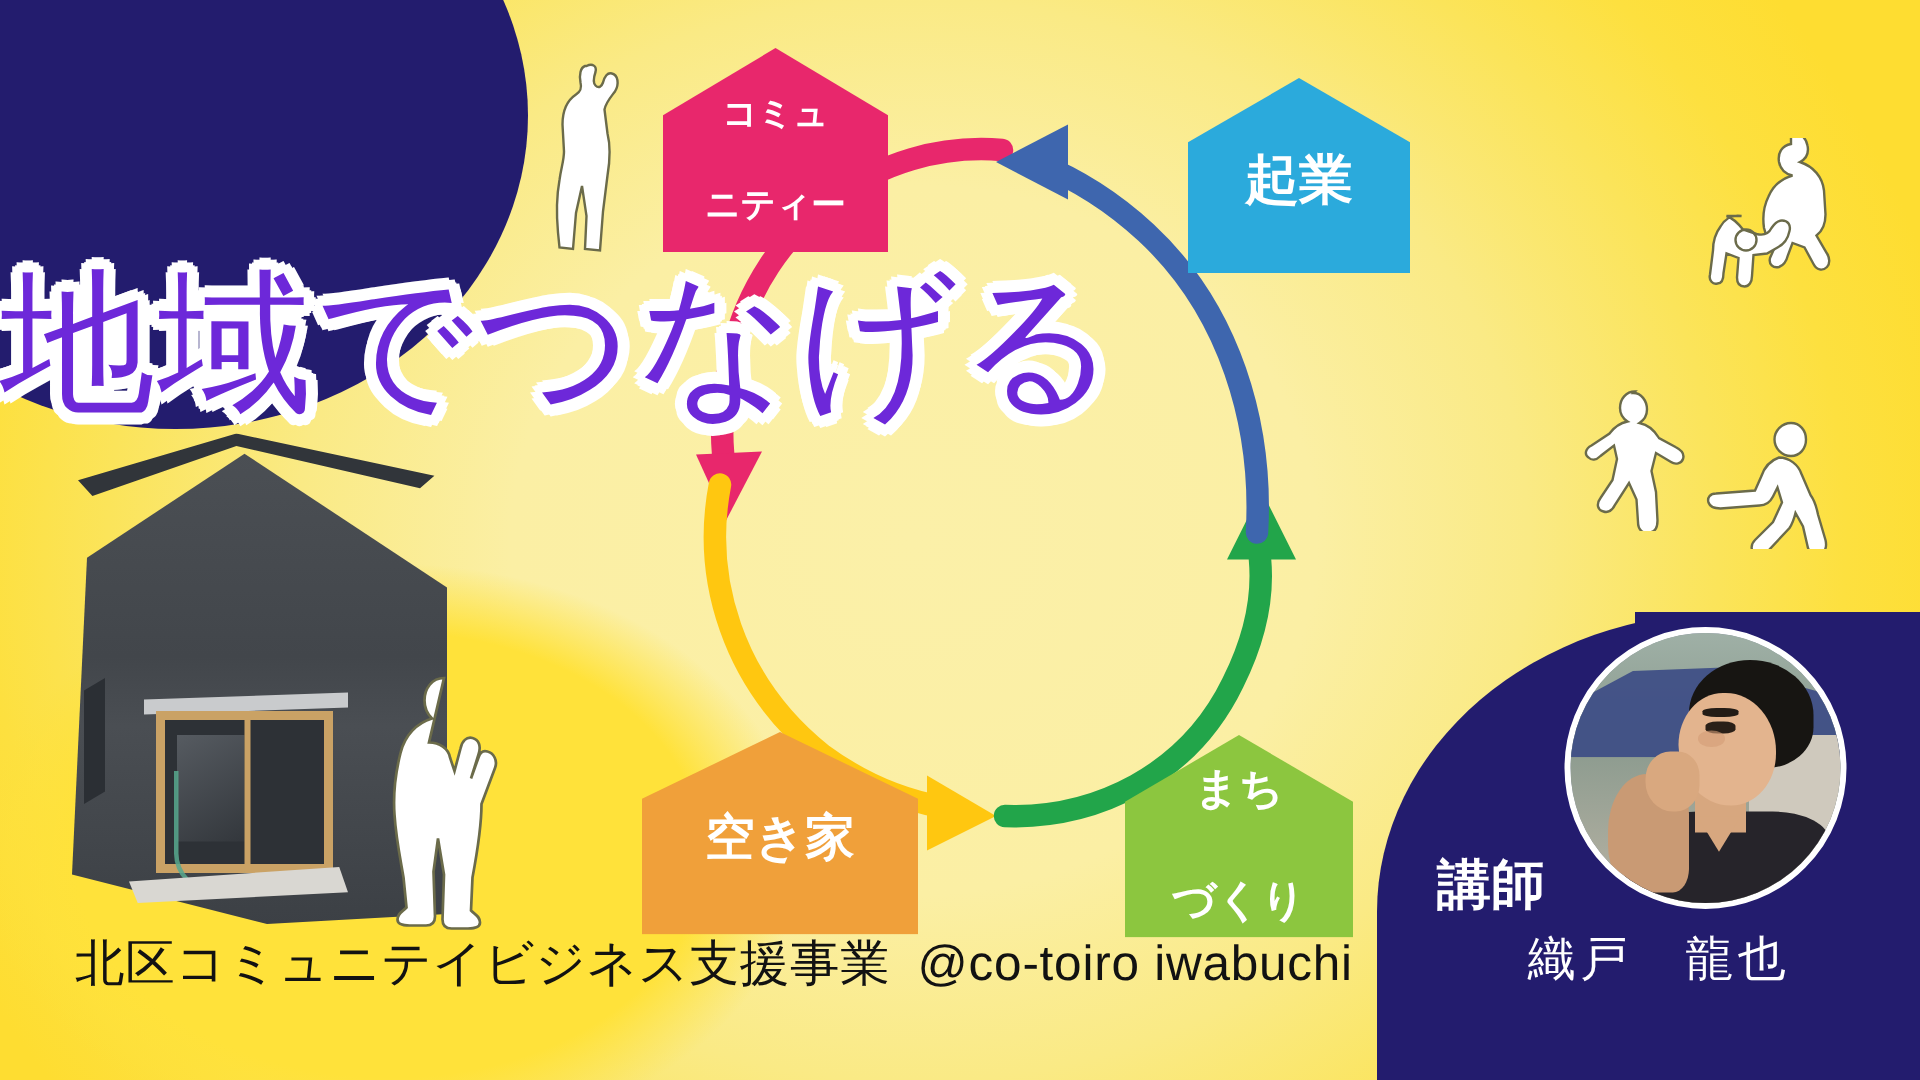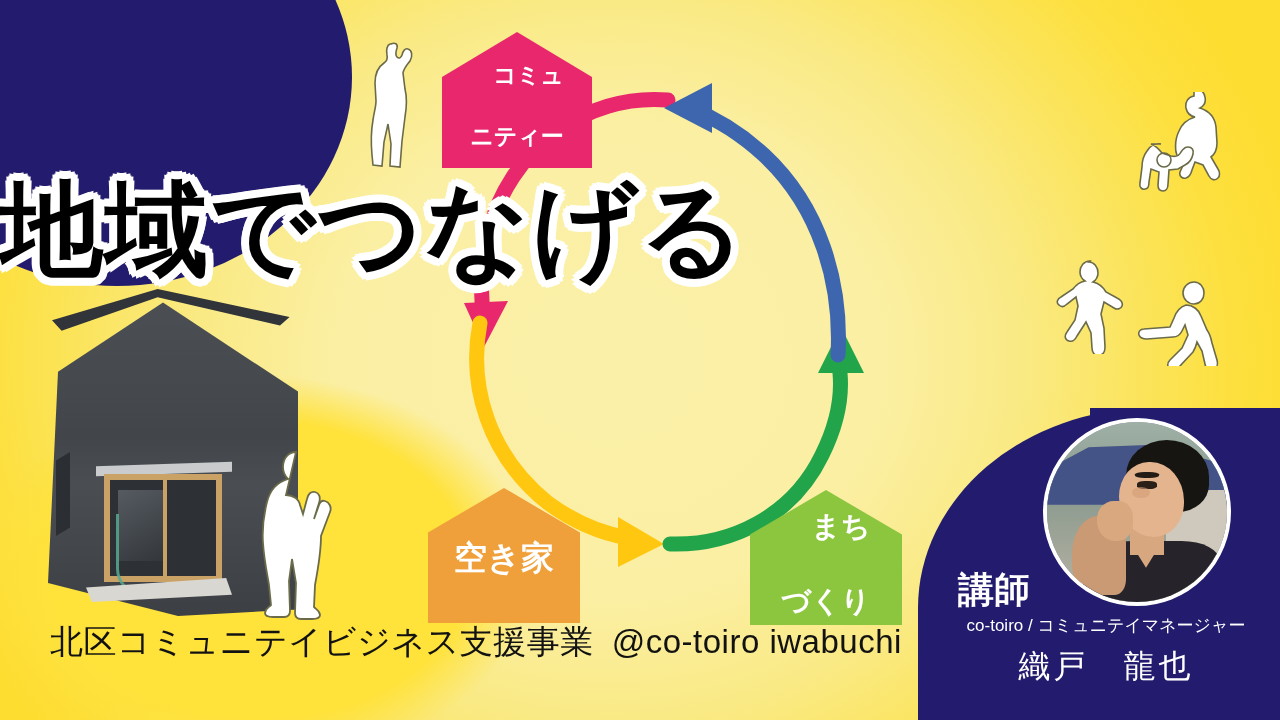--- a/index.html
+++ b/index.html
@@ -86,27 +86,27 @@
   .ring{position:absolute;left:380px;top:55px;width:540px;height:545px;}
   .ring svg{display:block;width:100%;height:100%;}
   
   .house{
     position:absolute;
     display:flex;align-items:center;justify-content:center;
     color:#fff;text-align:center;line-height:1.18;
     clip-path:polygon(50% 0,100% 33%,100% 100%,0 100%,0 33%);
     font-weight:700;
   }
-  .house span{display:block;padding-top:6px;text-align:right;}
+  .house span{display:block;padding-top:6px;}
   .h-community{left:442px;top:32px;width:150px;height:136px;background:#E8276C;font-size:23px;}
   .h-startup{left:792px;top:52px;width:148px;height:130px;background:#2BAADC;font-size:36px;}
-  .h-akiya{left:428px;top:488px;width:152px;height:135px;background:#F0A03A;font-size:33px;}
+  .h-akiya{left:428px;top:488px;width:184px;height:135px;background:#F0A03A;font-size:33px;}
   .h-machi{left:724px;top:490px;width:152px;height:135px;background:#8CC63F;font-size:29px;margin-left:26px;}
   .title-line{
-    color:#000000;font-weight:700;
+    color:#6d28d9;font-weight:400;
     font-family:"DejaVu Sans","Liberation Sans",sans-serif;
     white-space:nowrap;
     letter-spacing:2px;
     text-shadow:
       6px 0 0 #fff, -6px 0 0 #fff, 0 6px 0 #fff, 0 -6px 0 #fff,
       5px 5px 0 #fff, -5px 5px 0 #fff, 5px -5px 0 #fff, -5px -5px 0 #fff,
       8px 0 0 #fff, -8px 0 0 #fff, 0 8px 0 #fff, 0 -8px 0 #fff,
       7px 4px 0 #fff,-7px 4px 0 #fff,7px -4px 0 #fff,-7px -4px 0 #fff,
       4px 7px 0 #fff,-4px 7px 0 #fff,4px -7px 0 #fff,-4px -7px 0 #fff;
   }
@@ -231,20 +231,23 @@
       <g>
         <path d="M458 300 C 462 228, 440 152, 384 100 C 358 76, 332 62, 312 54" fill="none" stroke="#3E66AE" stroke-width="15" stroke-linecap="round"></path>
         <path d="M332 28 L 332 78 L 284 53 Z" fill="#3E66AE"></path>
       </g>
     </svg>
   </div>
 
   <div class="house h-community">
     <span><span>コミュ</span><br><span>ニティー</span></span>
   </div>
+  <div class="house h-startup">
+    <span>起業</span>
+  </div>
   <div class="house h-akiya">
     <span>空き家</span>
   </div>
   <div class="house h-machi">
     <span><span>まち</span><br><span>づくり</span></span>
   </div>
 
   <div class="title-line title-1">地域でつなげる</div>
 
   <div class="navy-blob"></div>
@@ -261,21 +264,20 @@
     <div class="ph-face"></div>
     <div class="ph-brow"></div>
     <div class="ph-eye"></div>
     <div class="ph-cheek"></div>
     <div class="ph-arm"></div>
     <div class="ph-hand"></div>
   </div>
 
   <div class="instructor">
     <div class="ins-role">講師</div>
-    <div class="ins-org">co-toiro / コミュニテイマネージャー</div>
     <div class="ins-name">織戸　龍也</div>
   </div>
 
   <div class="footer">
     <span>北区コミュニテイビジネス支援事業</span><span class="handle">@co-toiro iwabuchi</span>
   </div>
 
 </div>
 
 </body></html>

